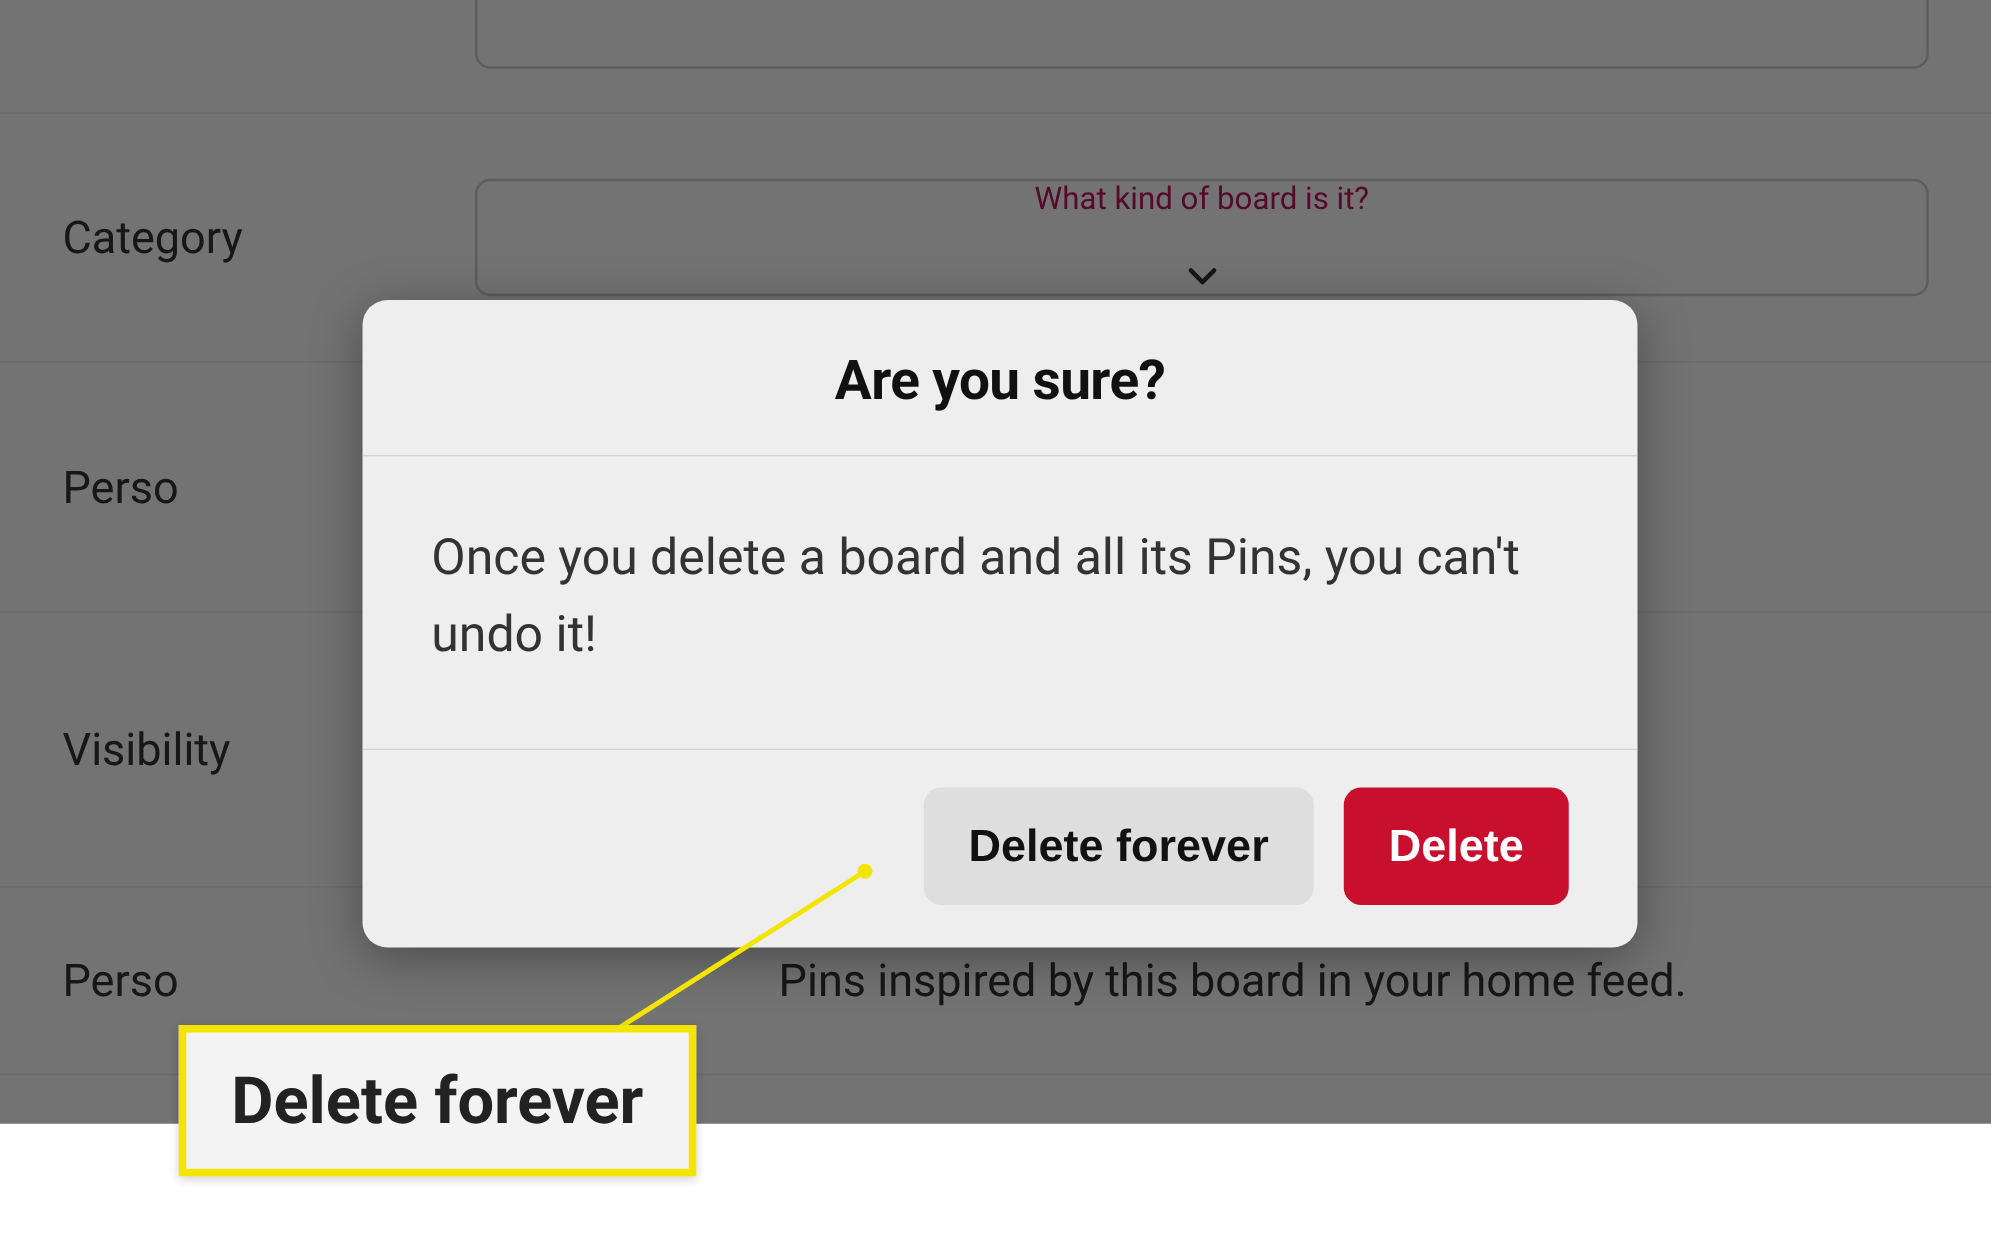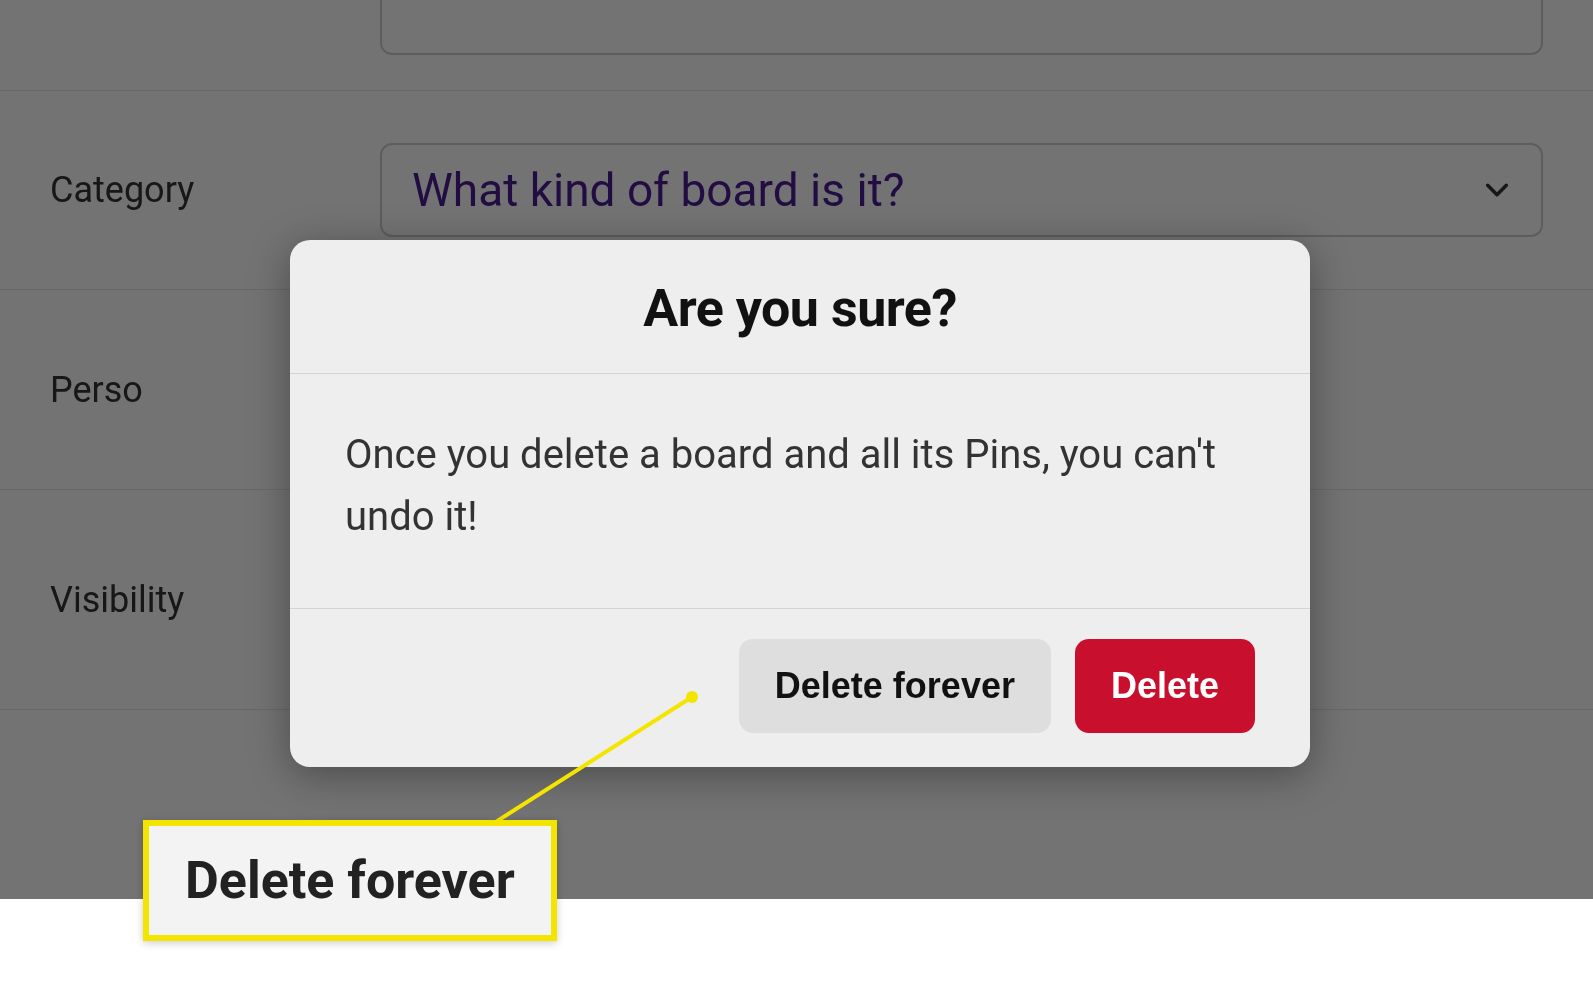--- a/index.html
+++ b/index.html
@@ -1,29 +1,29 @@
 <!DOCTYPE html>
 <html><head>
 <meta charset="utf-8">
 <style>
   html,body{margin:0;padding:0;width:1593px;height:989px;font-family:-apple-system,BlinkMacSystemFont,"Segoe UI",Roboto,Helvetica,Arial,sans-serif;background:#fff;overflow:hidden;}
   .page{position:relative;width:1593px;height:899px;background:#fff;}
   .row{display:flex;align-items:center;border-bottom:1px solid #e7e7e7;padding:0 50px;box-sizing:border-box;}
   .row-label{width:330px;font-size:36px;color:#333;flex:0 0 auto;}
   .row-content{flex:1;}
   .top-input{height:65px;border:2px solid #cfcfcf;border-radius:12px;margin-top:-25px;margin-bottom:25px;}
-  .select{height:90px;border:2px solid #cfcfcf;border-radius:12px;display:flex;align-items:center;justify-content:space-between;padding:0 30px;font-size:46px;color:#4c1d95;}
+  .select{height:90px;border:2px solid #cfcfcf;border-radius:12px;display:flex;align-items:center;justify-content:space-between;padding:0 30px;font-size:25px;color:#be185d;flex-direction:column;}
   .chevron{width:28px;height:28px;}
   .row.cover{height:200px;}
   .row.visibility{height:220px;}
   .row.personalization{height:150px;border-bottom:1px solid #e7e7e7;}
   .personalization-text{font-size:36px;color:#333;}
   .overlay{position:absolute;inset:0;background:rgba(0,0,0,.55);}
   .dialog{position:absolute;left:290px;top:240px;width:1020px;background:#eeeeee;border-radius:20px;box-shadow:0 8px 40px rgba(0,0,0,.35);overflow:hidden;}
-  .dialog-title{font-size:52px;font-weight:700;text-align:center;padding:38px 0 34px;color:#111;border-bottom:1px solid #d4d4d4;letter-spacing:-0.5px;}
+  .dialog-title{font-size:44px;font-weight:700;text-align:center;padding:38px 0 34px;color:#111;border-bottom:1px solid #d4d4d4;letter-spacing:-0.5px;}
   .dialog-body{padding:50px 55px 60px;font-size:40px;line-height:1.55;color:#333;border-bottom:1px solid #d4d4d4;}
   .dialog-actions{display:flex;justify-content:flex-end;gap:24px;padding:30px 55px 34px;}
   .btn{border:none;border-radius:14px;font-size:36px;font-weight:700;padding:26px 36px;cursor:pointer;}
   .btn-secondary{background:#dedede;color:#111;}
   .btn-primary{background:#c8102e;color:#fff;}
   .callout-box{position:absolute;left:143px;top:820px;padding:24px 36px;background:#f3f3f3;border:6px solid #f4e500;font-size:52px;font-weight:700;color:#222;box-shadow:0 2px 8px rgba(0,0,0,.2);}
   .callout-svg{position:absolute;left:0;top:0;pointer-events:none;}
 </style>
 </head>
 <body>
@@ -52,20 +52,25 @@
   <div class="row cover">
     <div class="row-label">Perso</div>
     <div class="row-content"></div>
   </div>
 
   <div class="row visibility">
     <div class="row-label">Visibility</div>
     <div class="row-content"></div>
   </div>
 
+  <div class="row personalization">
+    <div class="personalization-text">
+      <span>Perso</span><span style="display:inline-block;width:480px;"></span><span>Pins inspired by this board in your home feed.</span>
+    </div>
+  </div>
 
   <div class="overlay"></div>
 
   <div class="dialog">
     <div class="dialog-title">Are you sure?</div>
     <div class="dialog-body">Once you delete a board and all its Pins, you can't undo it!</div>
     <div class="dialog-actions">
       <button class="btn btn-secondary">Delete forever</button>
       <button class="btn btn-primary">Delete</button>
     </div>

